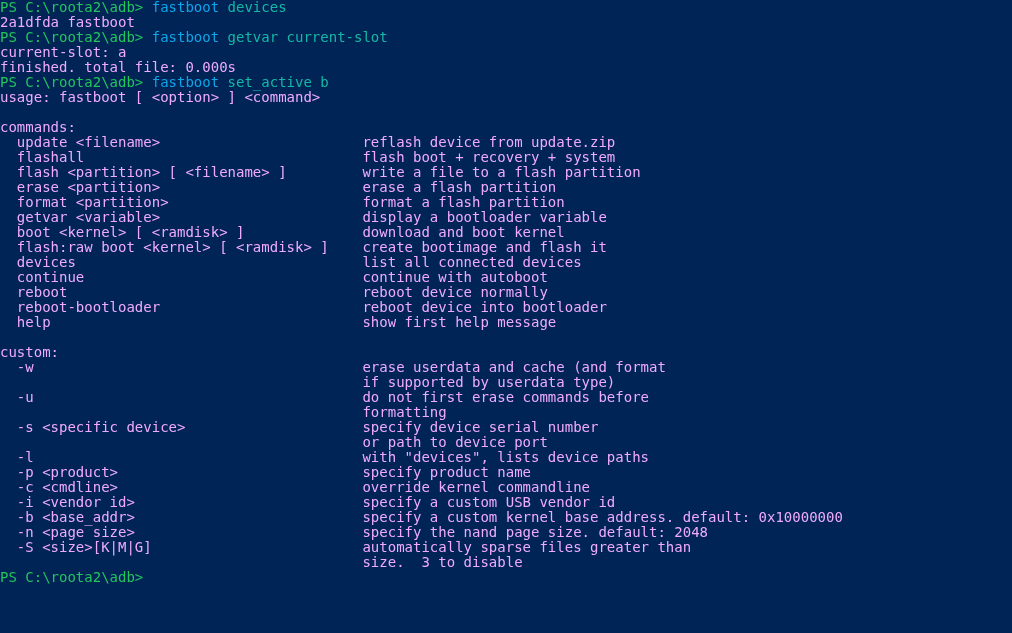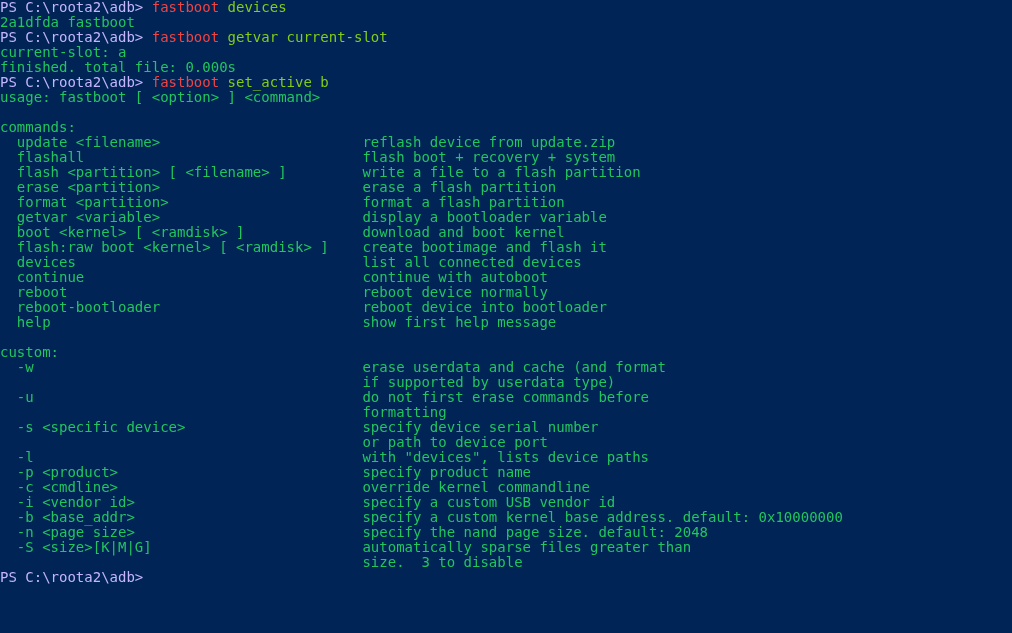--- a/index.html
+++ b/index.html
@@ -13,24 +13,24 @@
     font-size: 14px;
     line-height: 15px;
     overflow: hidden;
   }
   #terminal {
     width: 100%;
     height: 100%;
     padding: 0;
     white-space: pre;
   }
-  .prompt { color: #c4b5fd; }
-  .cmd    { color: #ef4444; }
-  .args   { color: #84cc16; }
-  .out    { color: #22c55e; }
+  .prompt { color: #22c55e; }
+  .cmd    { color: #0ea5e9; }
+  .args   { color: #14b8a6; }
+  .out    { color: #f0abfc; }
 </style>
 </head>
 <body>
 
 <div id="terminal"><span class="prompt">PS C:\roota2\adb&gt; </span><span class="cmd">fastboot</span><span class="args"> devices</span>
 <span class="out">2a1dfda fastboot</span>
 <span class="prompt">PS C:\roota2\adb&gt; </span><span class="cmd">fastboot</span><span class="args"> getvar current-slot</span>
 <span class="out">current-slot: a</span>
 <span class="out">finished. total file: 0.000s</span>
 <span class="prompt">PS C:\roota2\adb&gt; </span><span class="cmd">fastboot</span><span class="args"> set_active b</span>

